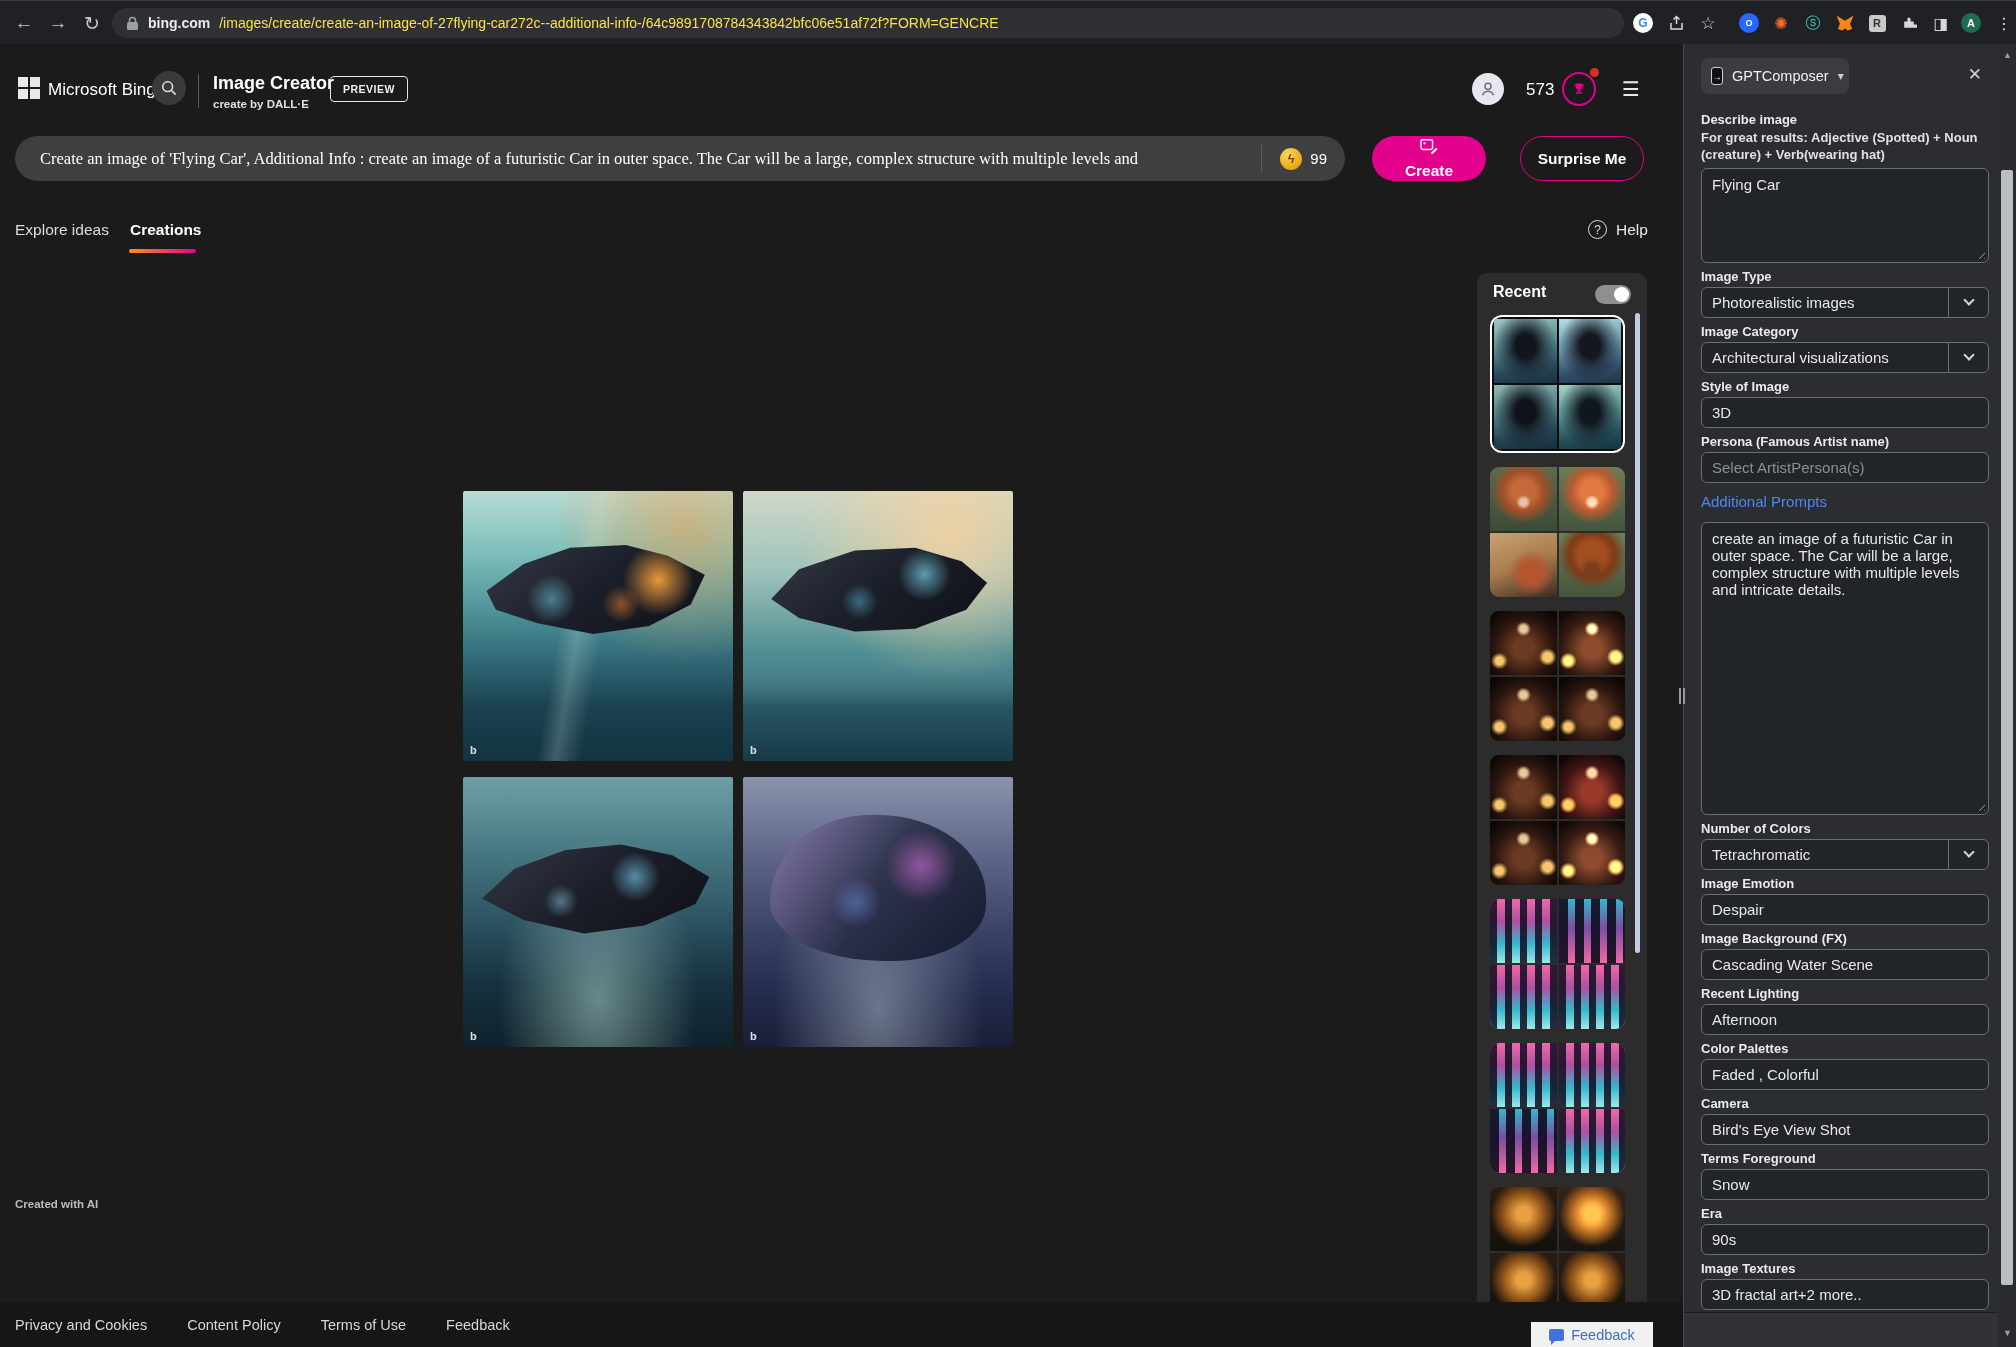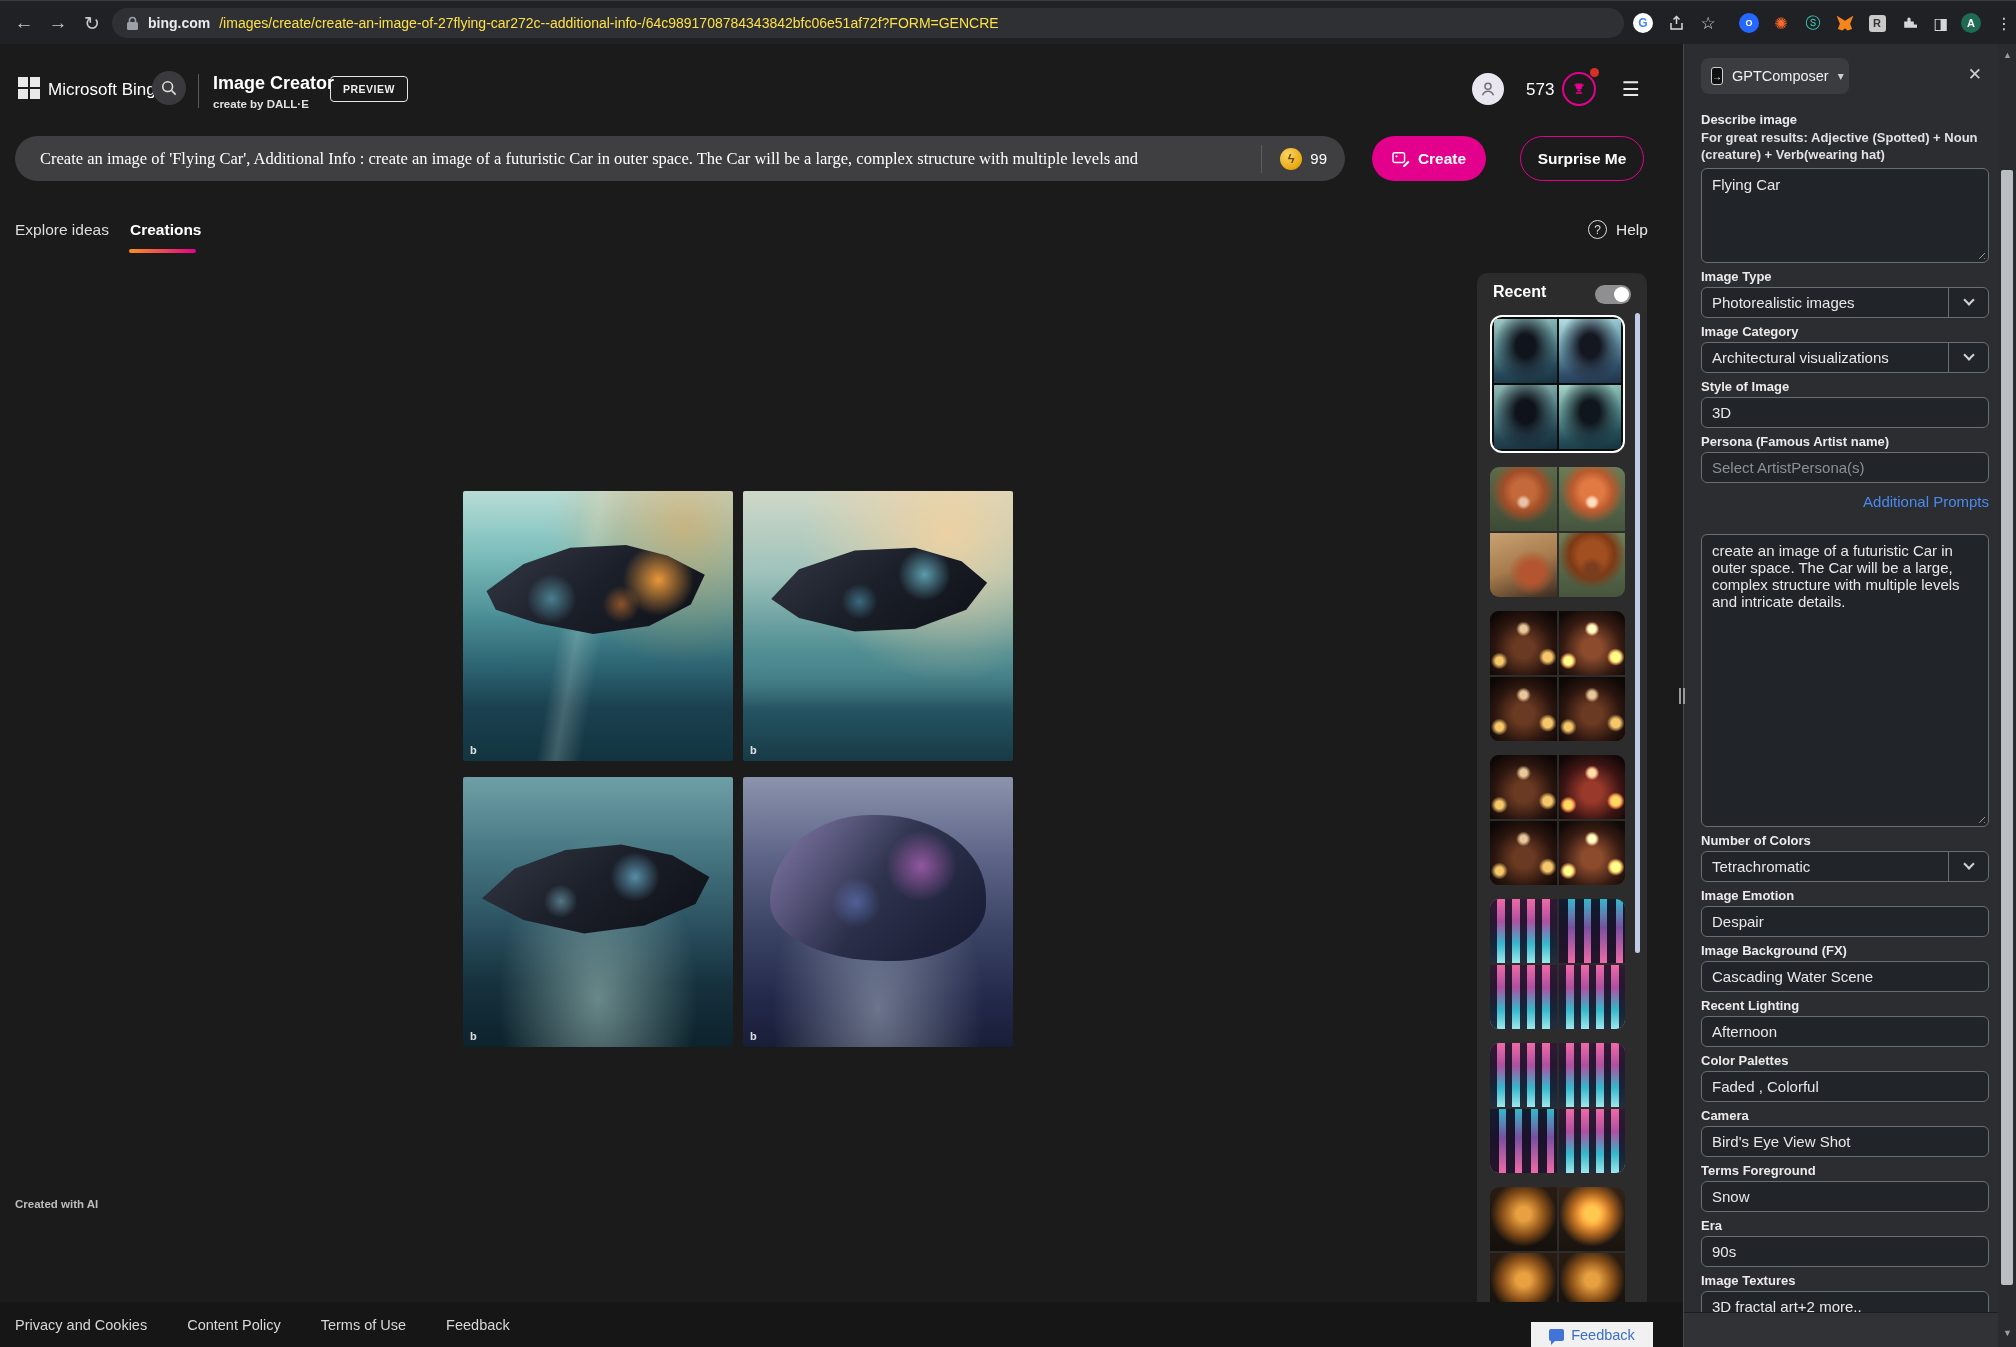--- a/index.html
+++ b/index.html
@@ -31,21 +31,21 @@
   .rewards-num { color:#fff; font-size:17px; }
   .trophy { width:34px; height:34px; border-radius:50%; border:2px solid #e3008c; display:flex; align-items:center; justify-content:center; }
   .reddot { width:9px; height:9px; border-radius:50%; background:#d93025; }
   .hamburger { color:#e8e8e8; font-size:20px; }
 
   .promptbar { left:15px; top:136px; width:1330px; height:45px; background:#3f3f41; border-radius:23px; display:flex; align-items:center; overflow:hidden; }
   .prompt-text { color:#fff; font-size:16.5px; padding:0 20px 0 25px; white-space:nowrap; overflow:hidden; flex:1;font-family:Liberation Serif, serif; }
   .coin-sect { display:flex; align-items:center; gap:8px; padding:0 18px; border-left:1px solid #5c5c5e; height:28px; }
   .coin { width:22px; height:22px; border-radius:50%; background:radial-gradient(circle at 35% 30%,#fbd464,#e9a911 70%,#b97d08); display:flex; align-items:center; justify-content:center; color:#6b4a02; font-size:13px; font-weight:700; }
   .coin-count { color:#fff; font-size:15px; }
-  .btn-create { left:1372px; top:136px; width:114px; height:45px; border-radius:23px; background:#e3008c; display:flex; align-items:center; justify-content:center; gap:8px; color:#fff; font-size:15.5px; font-weight:700; }
+  .btn-create { left:1372px; top:136px; width:114px; height:45px; border-radius:23px; background:#e3008c; display:flex; align-items:center; justify-content:center; gap:8px; color:#fff; font-size:15.5px; font-weight:700;flex-direction:column; }
   .btn-surprise { left:1520px; top:136px; width:124px; height:45px; border-radius:23px; border:1.5px solid #e3008c; display:flex; align-items:center; justify-content:center; color:#fff; font-size:15.5px; font-weight:700; }
 
   .tab { top:221px; font-size:15.5px; color:#dedede; }
   .tab.active { font-weight:700; color:#fff; }
   .tab-underline { left:129px; top:249px; width:67px; height:4px; border-radius:2px; background:linear-gradient(90deg,#f7931e,#e3008c); }
   .help { top:221px; display:flex; align-items:center; gap:9px; color:#e8e8e8; font-size:15.5px; }
   .qcircle { width:19px; height:19px; border-radius:50%; border:1.5px solid #ddd; display:flex; align-items:center; justify-content:center; font-size:12px; color:#ddd; }
 
   
   .art { width:270px; height:270px; border-radius:2px; overflow:hidden; position:absolute; }
@@ -156,21 +156,21 @@
   .ta { height:95px; }
   .ta2 { height:293px; }
   .resz:after { content:""; position:absolute; right:3px; bottom:3px; width:9px; height:9px;
     background:repeating-linear-gradient(135deg,#9a9a9a 0 1px,transparent 1px 4px); clip-path:polygon(100% 0,100% 100%,0 100%); }
   .pfield { height:31px; display:flex; align-items:center; padding:0 10px; }
   .psel { padding:0; }
   .psel .val { flex:1; padding:0 10px; }
   .psel .dd { width:40px; align-self:stretch; border-left:1px solid #696e74; display:flex; align-items:center; justify-content:center; }
   .chev { width:8px; height:8px; border-right:2px solid #d2d2d2; border-bottom:2px solid #d2d2d2; transform:rotate(45deg); margin-top:-4px; }
   .placeholder { color:#8b9096; }
-  .plink { color:#4b8af0; font-size:15px; text-align:right; margin:10px 0 24px; }
+  .plink { color:#4b8af0; font-size:15px; text-align:left; margin:10px 0 12px; }
   .panel-grip { left:1679px; top:688px; width:8px; height:16px; display:flex; gap:2px; }
   .panel-grip div { width:2px; height:16px; background:#9a9a9a; }
   .panel-scroll-track { left:1998px; top:44px; width:18px; height:1303px; background:#292b2e; }
   .panel-scroll-thumb { left:2001px; top:170px; width:12px; height:1115px; background:#bbbfc3; border-radius:2px; }
   .scroll-arrow { left:2003px; color:#9a9ea2; font-size:9px; }
   .panel-footer { left:1684px; top:1312px; width:314px; height:35px; background:#303236; border-top:1px solid #1d1d1f; }
 
   svg { display:block; }
 </style>
 </head>

